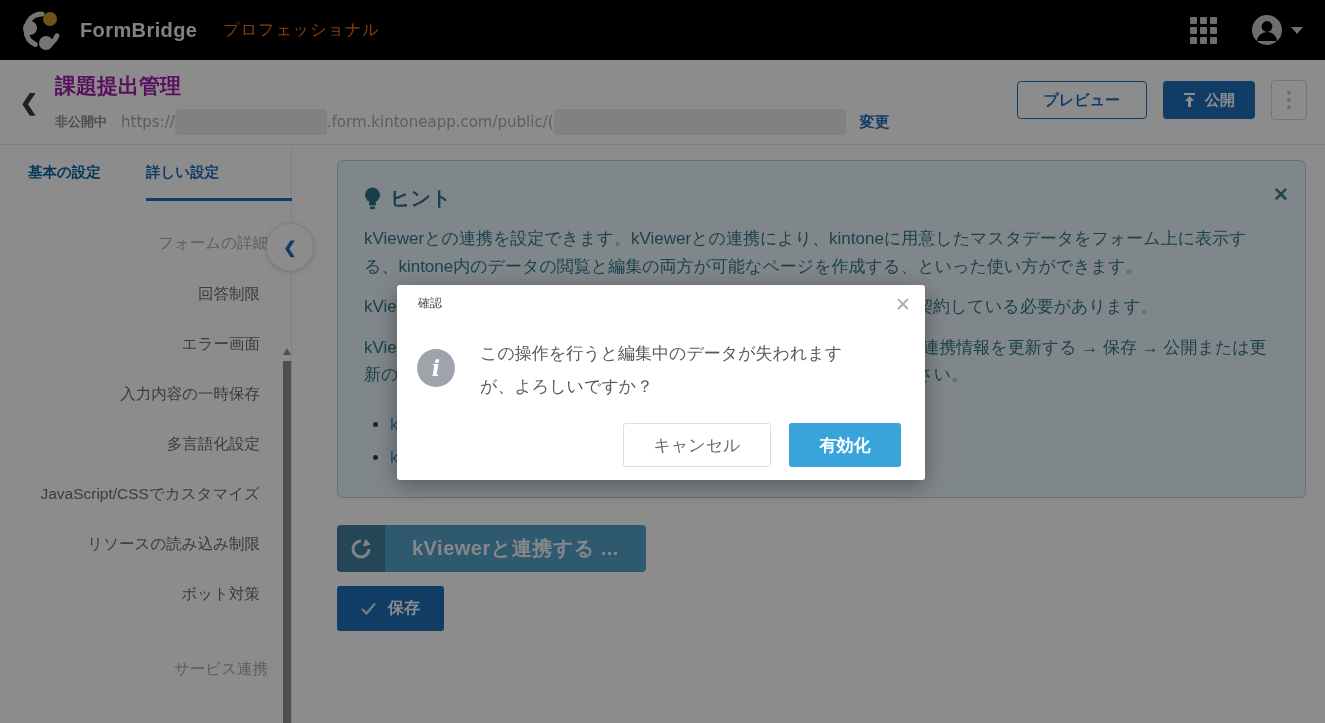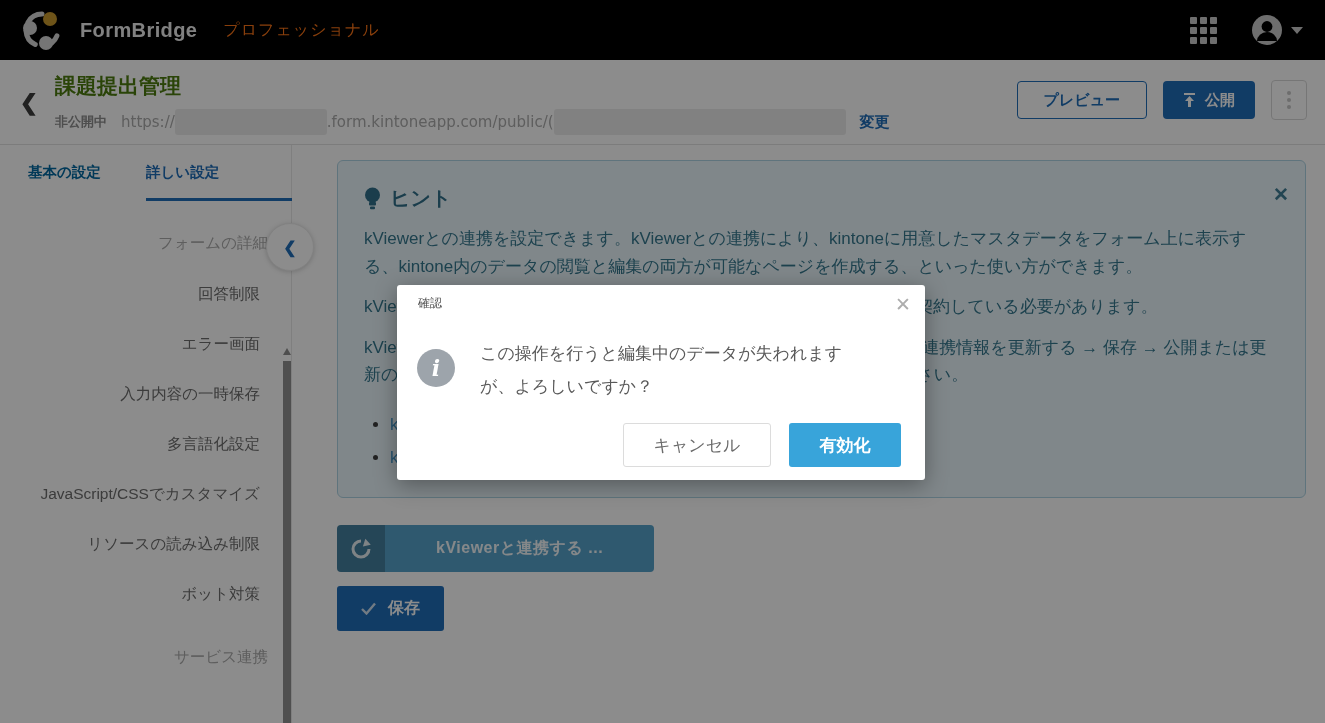--- a/index.html
+++ b/index.html
@@ -18,21 +18,21 @@
   .gridicon i { background:#c9c9c9; border-radius:1px; }
   .account { display:flex; align-items:center; gap:8px; cursor:pointer; }
   .caret { width:0; height:0; border-left:6px solid transparent; border-right:6px solid transparent;
     border-top:7px solid #c9c9c9; }
 
   
   .pagehead { position:absolute; left:0; top:60px; width:1325px; height:85px; background:#fff;
     border-bottom:1px solid #e2e2e2; }
   .backbtn { position:absolute; left:14px; top:26px; width:30px; height:34px; background:none; border:none;
     font-size:22px; font-weight:bold; color:#3c3c3c; cursor:pointer; }
-  .ptitle { position:absolute; left:55px; top:12px; font-size:21px; font-weight:bold; color:#4d7c0f; }
+  .ptitle { position:absolute; left:55px; top:12px; font-size:21px; font-weight:bold; color:#a21caf; }
   .urlrow { position:absolute; left:55px; top:48px; display:flex; align-items:center; height:28px; }
   .status { font-size:13px; font-weight:bold; color:#8e8e8e; margin-right:14px; }
   .urltext { font-size:15px; color:#ababab; font-family:"DejaVu Sans",sans-serif; }
   .redact { background:#ececec; border-radius:3px; height:26px; display:inline-block; }
   .redact.r1 { width:152px; }
   .redact.r2 { width:292px; margin-right:14px; }
   .changelink { font-size:15px; font-weight:bold; color:var(--primary,#1f6db9); text-decoration:none; cursor:pointer; }
   .headactions { position:absolute; right:18px; top:20px; display:flex; align-items:center; gap:16px; }
   .btn-preview { height:38px; padding:0 26px; background:#fff; border:1px solid var(--primary,#1f6db9);
     border-radius:4px; color:var(--primary,#1f6db9); font-size:15px; font-weight:bold; cursor:pointer; }
@@ -48,21 +48,21 @@
     border-right:1px solid #e8e8e8; }
   .tab { position:absolute; top:0; height:55px; display:flex; align-items:center;
     font-size:14.5px; font-weight:bold; cursor:pointer; }
   .tab1 { left:28px; color:#0369a1; }
   .tab2 { left:146px; color:var(--primary,#1f6db9); }
   .tab-underline { position:absolute; left:146px; top:53px; width:146px; height:3px;
     background:var(--primary,#1f6db9); }
   .menu { position:absolute; left:28px; top:88px; width:240px;text-align:right; }
   .sec-head { font-size:15.5px; color:#ababab; margin-bottom:27px; }
   .menu-item { font-size:15.5px; color:#6d6d6d; line-height:26px; margin-bottom:24px; cursor:pointer; width:232px; }
-  .sec-gap { margin-top:40px; }
+  .sec-gap { margin-top:52px; }
   .sb-scroll-up { position:absolute; left:283px; top:203px; width:0; height:0;
     border-left:4px solid transparent; border-right:4px solid transparent; border-bottom:7px solid #8f8f8f; }
   .sb-thumb { position:absolute; left:283px; top:216px; width:8px; height:407px; background:#909090; cursor:pointer; }
   .collapse-btn { position:absolute; left:266px; top:223px; width:48px; height:48px; border-radius:50%;
     background:#fff; border:1px solid #ececec; box-shadow:0 1px 5px rgba(0,0,0,.18); z-index:5;
     color:var(--primary,#1f6db9); font-size:16px; font-weight:bold; cursor:pointer; }
 
   
   .main { position:absolute; left:292px; top:145px; width:1033px; height:578px; background:#fff;
     padding:15px 19px 0 45px; }
@@ -74,22 +74,22 @@
     font-weight:bold; color:#417e95; cursor:pointer; }
   .hintcard p { font-size:17px; color:var(--hint-text,#35788f); line-height:1.62; margin:13px 0 0 0; }
   .hint-links { margin:20px 0 0 26px; }
   .hint-links li { font-size:17px; color:#3f3f3f; line-height:1.9; }
   .hint-links a { color:var(--link,#4596c8); text-decoration:none; cursor:pointer; }
   .extlink { display:inline-block; margin-left:8px; vertical-align:-1px; }
 
   .kv-btn { margin-top:27px; display:inline-flex; height:47px; border:none; border-radius:4px;
     overflow:hidden; cursor:pointer; padding:0; }
   .kv-icon-seg { width:48px; background:#44809f; display:flex; align-items:center; justify-content:center; }
-  .kv-label-seg { background:#56a2cb; color:#f2f7fa; font-size:16px; font-weight:bold;
-    display:flex; align-items:center; padding:0 51px; letter-spacing:.5px; }
+  .kv-label-seg { background:#56a2cb; color:#f2f7fa; font-size:20px; font-weight:bold;
+    display:flex; align-items:center; padding:0 27px; letter-spacing:.5px; }
   .save-btn { display:flex; margin-top:14px; height:45px; padding:0 24px; align-items:center; gap:12px;
     background:var(--primary,#1f6db9); color:#fff; border:none; border-radius:3px; font-size:16px;
     font-weight:bold; cursor:pointer; }
 
   
   .overlay { position:absolute; inset:0; background:rgba(0,0,0,0.45); z-index:40; }
   .modal { position:absolute; left:397px; top:285px; width:528px; height:195px; background:#fff;
     border-radius:3px; box-shadow:0 5px 22px rgba(0,0,0,.35); z-index:50; }
   .modal-title { position:absolute; left:21px; top:10px; font-size:12px; color:#4c4c4c; }
   .modal-close { position:absolute; right:14px; top:8px; background:none; border:none; font-size:19px;

